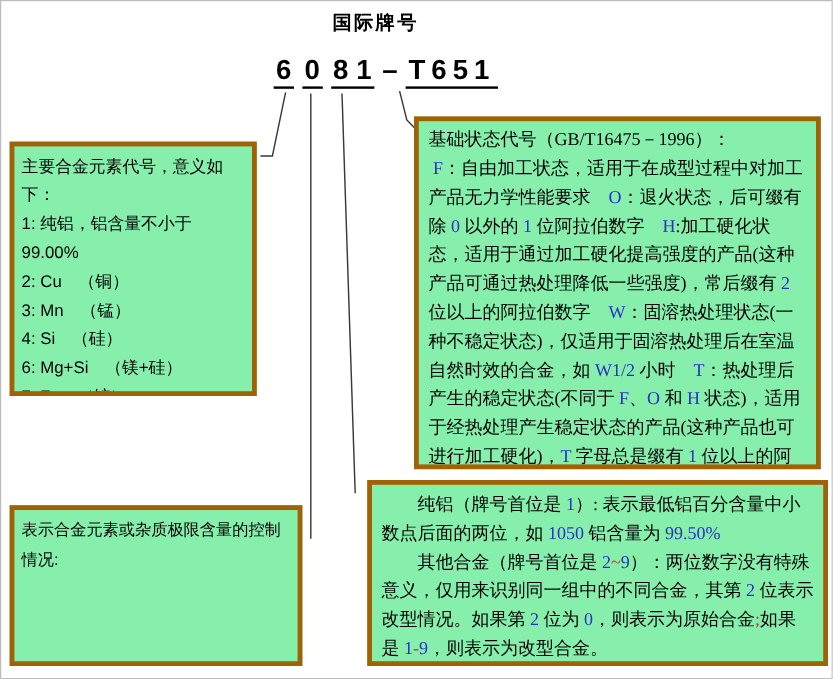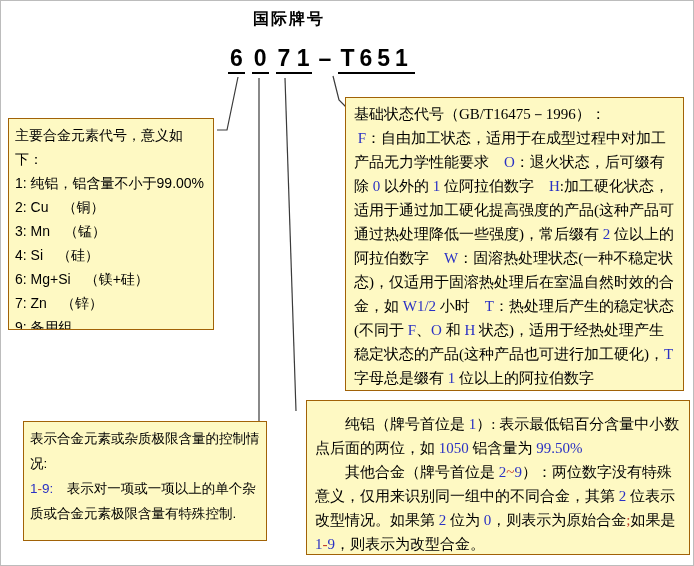--- a/index.html
+++ b/index.html
@@ -5,64 +5,64 @@
   html,body { margin:0; padding:0; background:#fff; }
   .page {
     position:relative; width:694px; height:566px; background:#ffffff;
     border:1px solid #bcbcbc; box-sizing:border-box; overflow:hidden;
     color:#000;
   }
   .sans  { font-family:"Liberation Sans","DejaVu Sans",sans-serif; }
   .serif { font-family:"Liberation Serif","DejaVu Serif",serif; }
 
   .page-title {
-    position:absolute; top:8px; left:252px; width:120px; text-align:left;
+    position:absolute; top:8px; left:252px; width:120px; text-align:center;
     font-size:16px; font-weight:bold; letter-spacing:2px;
   }
 
   .code-row {
     position:absolute; left:227px; top:44px; display:flex; gap:7px;
     font-family:"Liberation Sans","DejaVu Sans",sans-serif;
     font-weight:bold; font-size:23px; line-height:26px;
   }
   .code-group { white-space:pre; padding:0 2px 1px 2px; }
   .code-group.u { border-bottom:2px solid #000; }
   .code-group.dash { padding:0; }
   .code-group.tspaced { letter-spacing:5px; }
 
   .connectors { position:absolute; left:0; top:0; pointer-events:none; }
   .connectors line, .connectors polyline {
     fill:none; stroke:#3a3a3a; stroke-width:1.2;
   }
 
   .box {
-    position:absolute; border:1px solid #a16207; background:#fef9c3;
+    position:absolute; border:4px solid #a16207; background:#86efac;
     box-sizing:border-box; overflow:hidden;
   }
   #box-alloy    { left:7px;   top:117px; width:206px; height:212px; font-size:14px;   line-height:24px; padding:4px 6px; }
   #box-temper   { left:344px; top:96px;  width:339px; height:294px; font-size:15px;   line-height:24px; padding:4px 9px 4px 8px; }
-  #box-impurity { left:22px;   top:420px; width:244px; height:120px; font-size:13.5px; line-height:25px; padding:4px 6px; }
-  #box-series   { left:305px; top:399px; width:384px; height:155px; font-size:15px;   line-height:24px; padding:11px 8px; }
+  #box-impurity { left:7px;   top:420px; width:244px; height:134px; font-size:13.5px; line-height:25px; padding:4px 6px; }
+  #box-series   { left:305px; top:399px; width:384px; height:155px; font-size:15px;   line-height:24px; padding:5px 8px; }
 
   .para { margin:0; }
   .para.indent { text-indent:2em; }
   .c-blue { color:var(--digit-blue,#2a31c4); }
   .c-red  { color:var(--mark-red,#c03a2b); }
 </style>
 </head>
 <body>
 
 <div class="page sans">
 
   <div class="page-title sans">国际牌号</div>
 
   <div class="code-row">
     <span class="code-group u">6</span>
     <span class="code-group u">0</span>
-    <span class="code-group u">7 1</span>
+    <span class="code-group u">8 1</span>
     <span class="code-group dash">–</span>
     <span class="code-group u tspaced">T651</span>
   </div>
 
   <svg class="connectors" width="694" height="566" viewBox="0 0 694 566">
     <polyline points="237,76 226,129 216,129"></polyline>
     <line x1="258" y1="77" x2="258" y2="448"></line>
     <line x1="284" y1="77" x2="295" y2="410"></line>
     <polyline points="332,75 338,99 345,106"></polyline>
   </svg>
@@ -78,21 +78,20 @@
       <div class="para"><span>9: 备用组</span></div>
     </div>
 
   <div class="box serif" id="box-temper">
       <div class="para"><span>基础状态代号（GB/T16475－1996）：</span></div>
       <div class="para"><span>&nbsp;</span><span class="c-blue">F</span><span>：自由加工状态，适用于在成型过程中对加工产品无力学性能要求　</span><span class="c-blue">O</span><span>：退火状态，后可缀有除 </span><span class="c-blue">0</span><span> 以外的 </span><span class="c-blue">1</span><span> 位阿拉伯数字　</span><span class="c-blue">H</span><span>:加工硬化状态，适用于通过加工硬化提高强度的产品(这种产品可通过热处理降低一些强度)，常后缀有 </span><span class="c-blue">2</span><span> 位以上的阿拉伯数字　</span><span class="c-blue">W</span><span>：固溶热处理状态(一种不稳定状态)，仅适用于固溶热处理后在室温自然时效的合金，如 </span><span class="c-blue">W1/2</span><span> 小时　</span><span class="c-blue">T</span><span>：热处理后产生的稳定状态(不同于 </span><span class="c-blue">F</span><span>、</span><span class="c-blue">O</span><span> 和 </span><span class="c-blue">H</span><span> 状态)，适用于经热处理产生稳定状态的产品(这种产品也可进行加工硬化)，</span><span class="c-blue">T</span><span> 字母总是缀有 </span><span class="c-blue">1</span><span> 位以上的阿拉伯数字</span></div>
     </div>
 
   <div class="box sans" id="box-impurity">
       <div class="para"><span>表示合金元素或杂质极限含量的控制情况:</span></div>
-      <div class="para"><span class="c-blue">1</span><span class="c-red">-</span><span class="c-blue">9</span><span class="c-blue">:</span><span>　表示对一项或一项以上的单个杂质或合金元素极限含量有特殊控制.</span></div>
     </div>
 
   <div class="box serif" id="box-series">
       <div class="para indent"><span>纯铝（牌号首位是 </span><span class="c-blue">1</span><span>）: 表示最低铝百分含量中小数点后面的两位，如 </span><span class="c-blue">1050</span><span> 铝含量为 </span><span class="c-blue">99.50%</span></div>
       <div class="para indent"><span>其他合金（牌号首位是 </span><span class="c-blue">2</span><span class="c-red">~</span><span class="c-blue">9</span><span>）：两位数字没有特殊意义，仅用来识别同一组中的不同合金，其第 </span><span class="c-blue">2</span><span> 位表示改型情况。如果第 </span><span class="c-blue">2</span><span> 位为 </span><span class="c-blue">0</span><span>，则表示为原始合金</span><span class="c-red">;</span><span>如果是 </span><span class="c-blue">1</span><span class="c-red">-</span><span class="c-blue">9</span><span>，则表示为改型合金。</span></div>
     </div>
 
 </div>
 
 </body></html>

